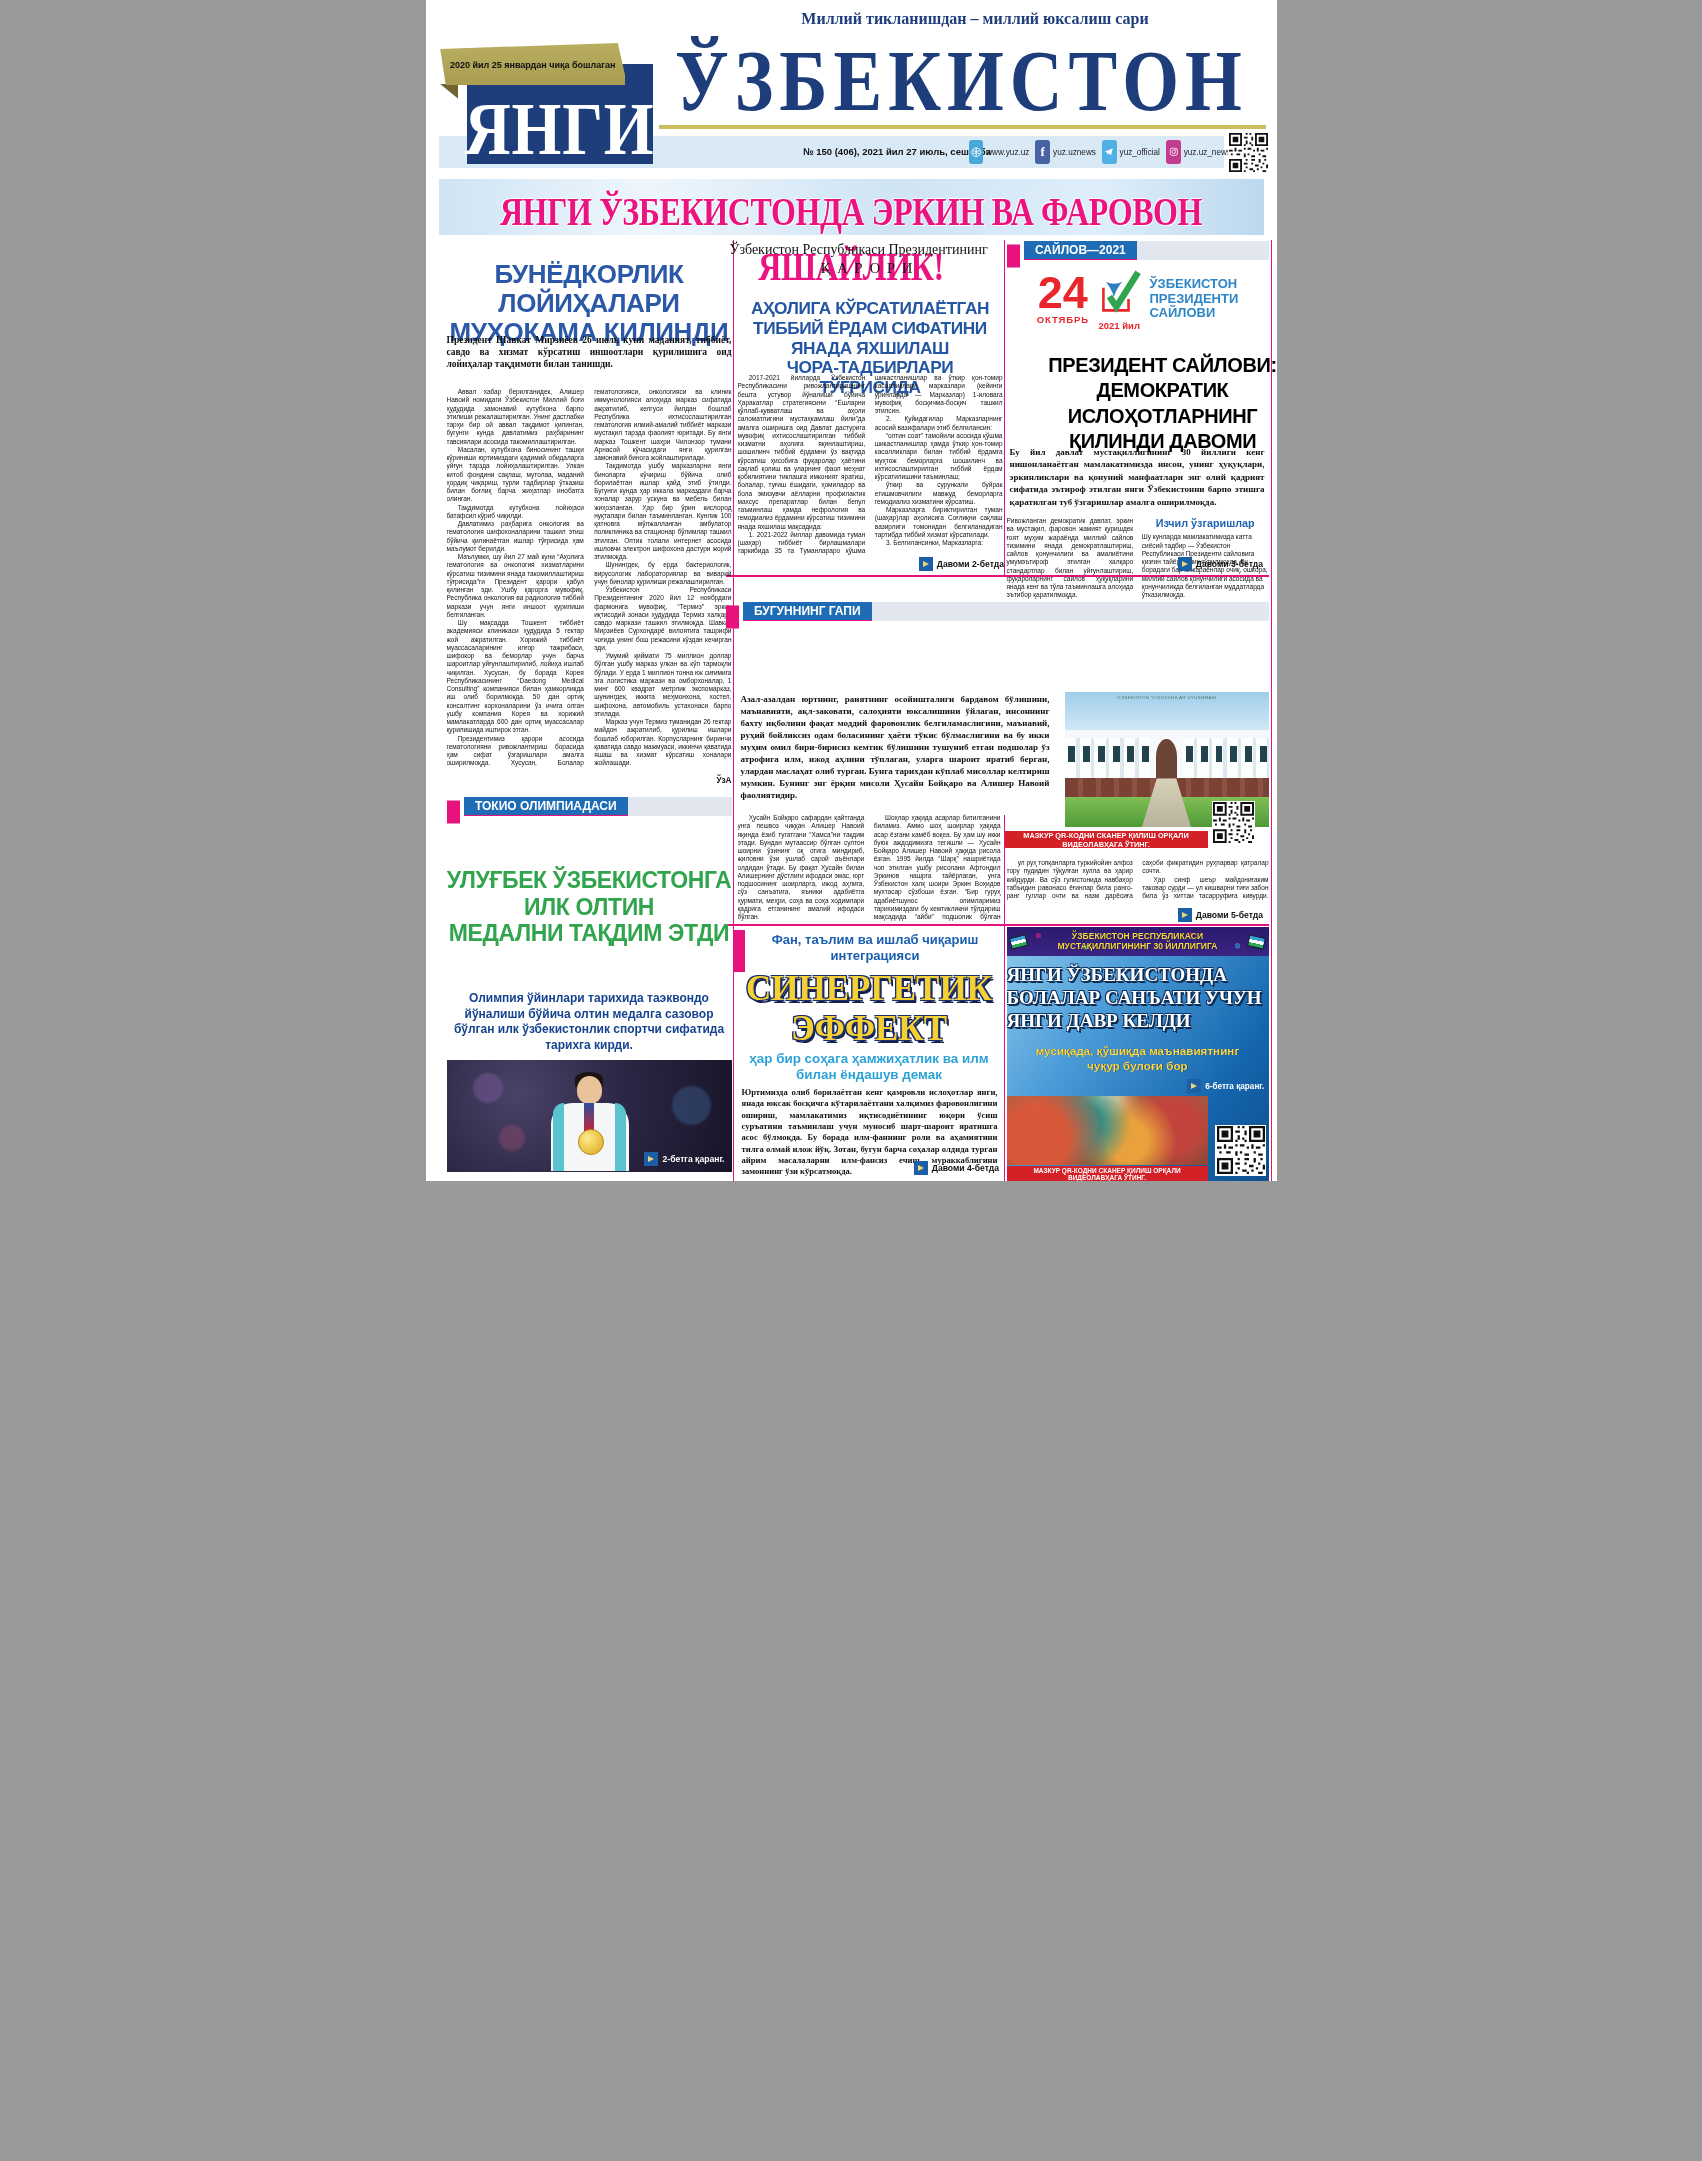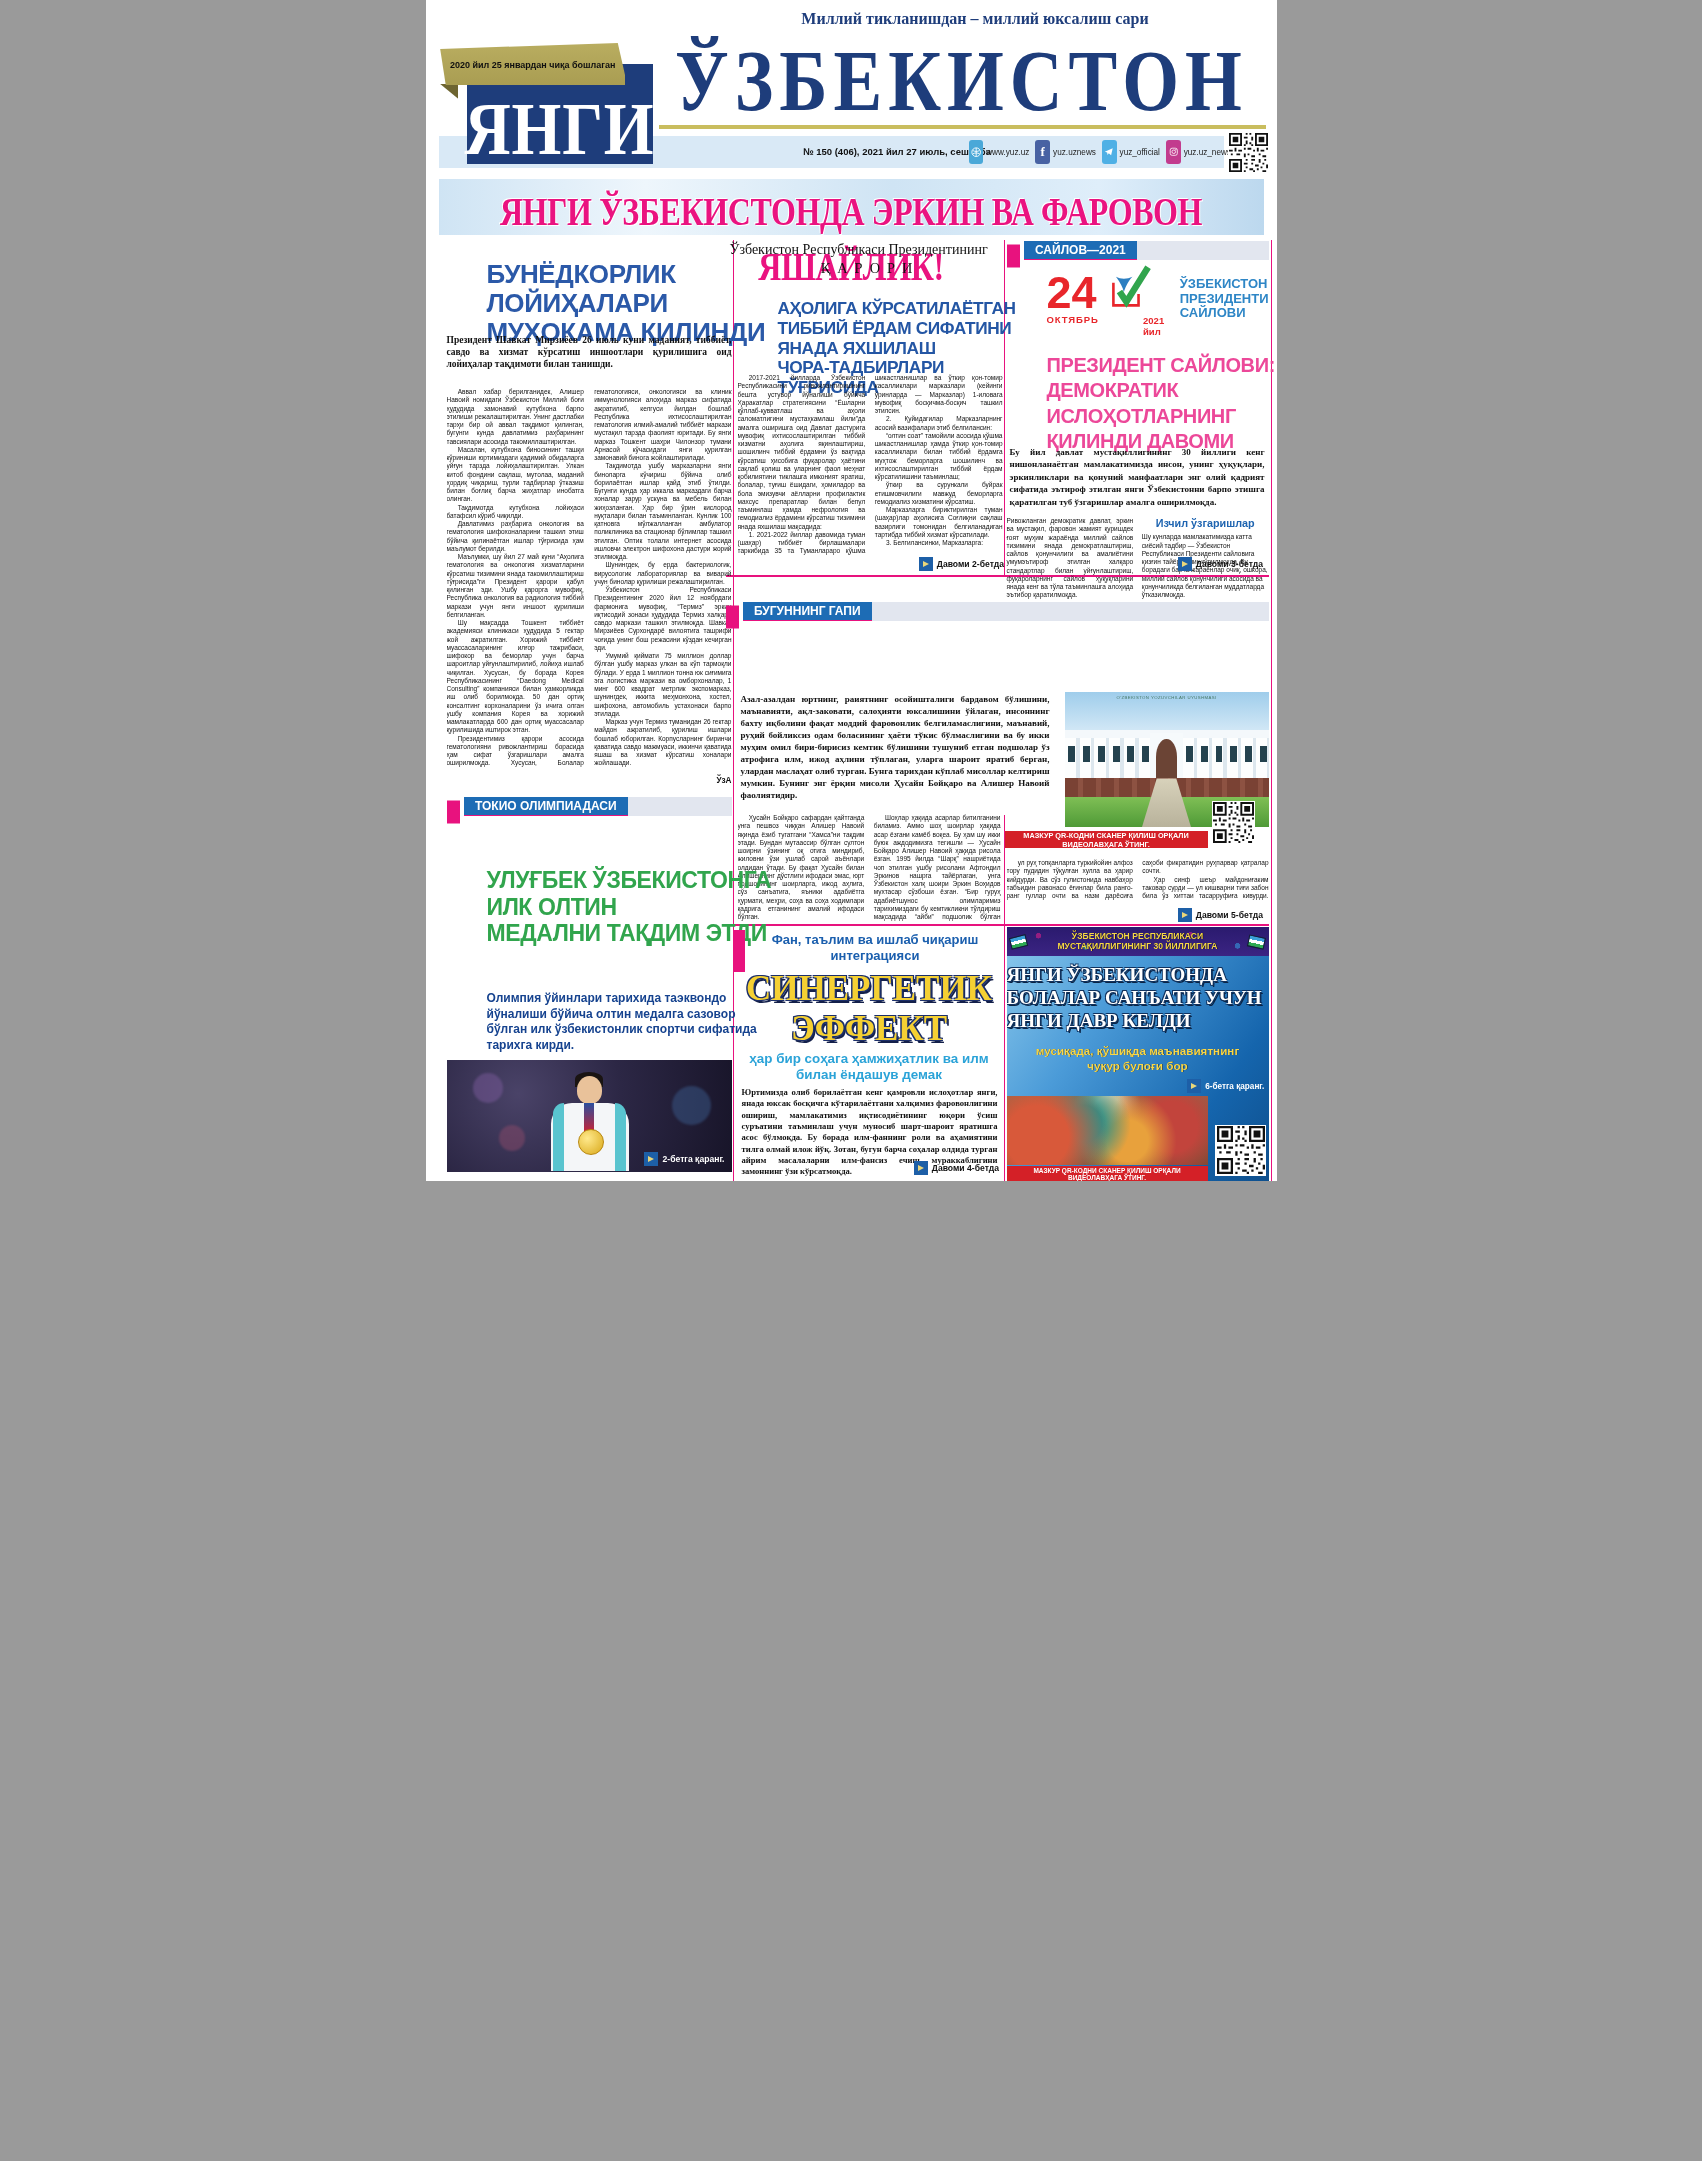--- a/index.html
+++ b/index.html
@@ -1,21 +1,21 @@
 <!DOCTYPE html>
 <html style="font-size:7px"><head>
 <meta charset="utf-8">
 <style>
   html,body{margin:0;padding:0;background:#9a9a9a;}
   .page{position:relative;width:851px;height:1181px;background:#ffffff;margin:0 auto;overflow:hidden;
         font-family:"Liberation Sans",sans-serif;color:#111;}
   .abs{position:absolute;}
   .ser{font-family:"Liberation Serif","DejaVu Serif",serif;}
   .b{font-weight:bold;}
-  .ctr{margin-left:40px;}
+  .ctr{text-align:center;}
   .jus{text-align:justify;}
   .condY{display:block;transform:scaleY(1.14);transform-origin:top center;}
 
   
   .ribbon{left:14.7px;top:43px;width:185px;height:42px;background:linear-gradient(180deg,#b9ad60,#a99d52);
           clip-path:polygon(0 14%,96% 0,100% 78%,100% 100%,3% 100%);z-index:5;display:flex;align-items:center;}
   .ribbon div{width:100%;text-align:center;font-size:9px;font-weight:bold;color:#101010;padding-top:2.6px;}
   .ribbon-fold{left:14.7px;top:84px;width:18px;height:14.7px;background:#6e6531;clip-path:polygon(0 0,100% 0,100% 100%);z-index:4;}
   .navybox{left:41px;top:64px;width:186px;height:100px;background:#1e3d7b;z-index:3;display:flex;align-items:flex-end;justify-content:center;}
   .yangi{color:#fff;font-size:64px;line-height:.92;letter-spacing:0.9px;transform:scaleY(1.15);transform-origin:bottom center;}
@@ -72,21 +72,21 @@
   .headB{left:312px;top:285px;width:265px;color:#2456a4;font-size:17.3px;line-height:1.14;letter-spacing:-0.4px;}
   .bodyB{left:312px;top:374px;width:265px;height:183px;column-count:2;column-gap:9.5px;column-fill:auto;
          font-size:6.5px;line-height:1.27;overflow:hidden;}
 
   .tabC{left:581px;top:241px;width:262px;}
   .logo{left:581px;top:265px;width:262px;height:68px;display:flex;align-items:center;justify-content:center;gap:4.3px;}
   .logo .day{color:#e8262b;font-size:45px;font-weight:bold;line-height:.9;}
   .logo .mon{color:#e8262b;font-size:9.5px;font-weight:bold;letter-spacing:0.9px;}
   .logo .yr{color:#e8262b;font-size:9.5px;font-weight:bold;}
   .logo .rt{color:#2e86c6;font-size:13px;font-weight:bold;line-height:1.12;}
-  .headC{left:581px;top:336px;width:262px;color:#ec4899;font-size:20px;line-height:1.28;letter-spacing:-0.4px;}
+  .headC{left:581px;top:336px;width:262px;color:#000000;font-size:20px;line-height:1.28;letter-spacing:-0.4px;padding-left:25px;}
   .leadC{left:584px;top:446px;width:255px;font-size:9px;line-height:1.38;}
   .subcols{left:581px;top:517px;width:262px;height:42px;display:flex;gap:8.6px;}
   .subcols>div{flex:1;font-size:6.5px;line-height:1.27;}
   .izchil{color:#1e64b0;font-size:10.8px;font-weight:bold;margin:0 0 2.6px 0;text-align:center;}
 
   
   .pgref{position:absolute;display:flex;align-items:center;gap:4.3px;font-size:8.6px;font-weight:bold;}
   .pgref .sq{width:14px;height:14px;background:#1d5fa7;display:flex;align-items:center;justify-content:center;flex:none;}
   .pgref .sq::before{content:"";display:block;border-left:6px solid #e9d67a;border-top:3.9px solid transparent;border-bottom:3.9px solid transparent;}
   .m2{left:493px;top:557px;} .m3{left:752px;top:557px;} .m5{left:752px;top:908px;}

